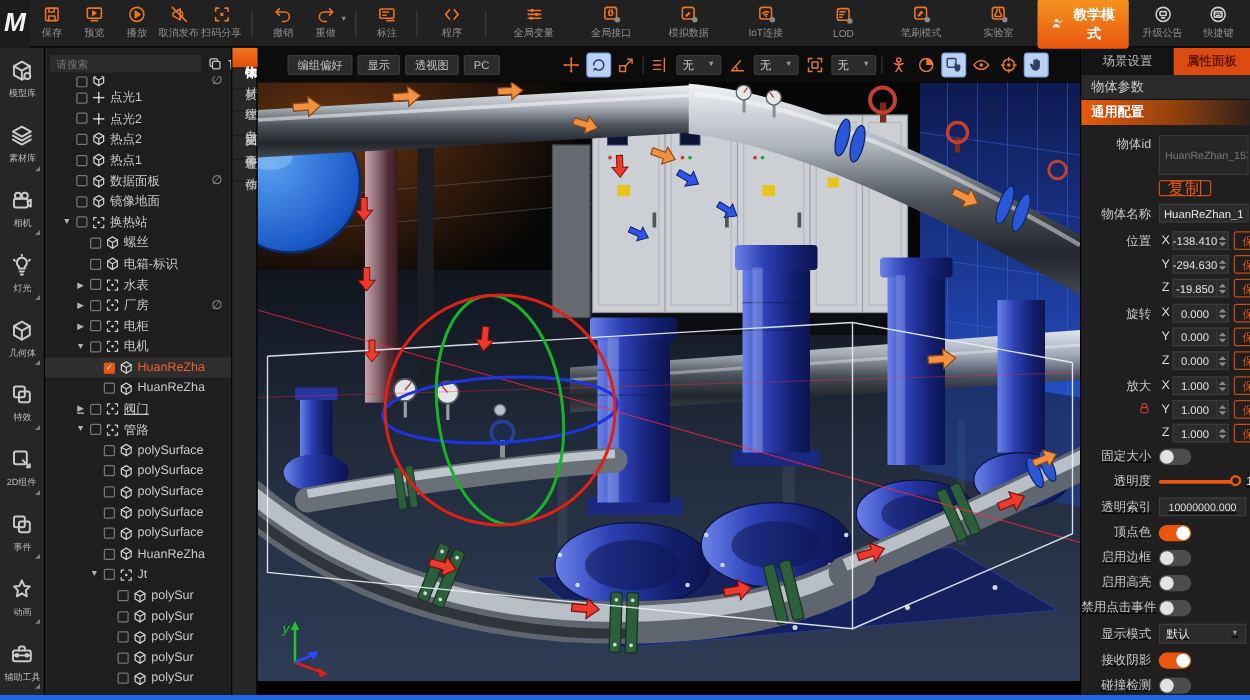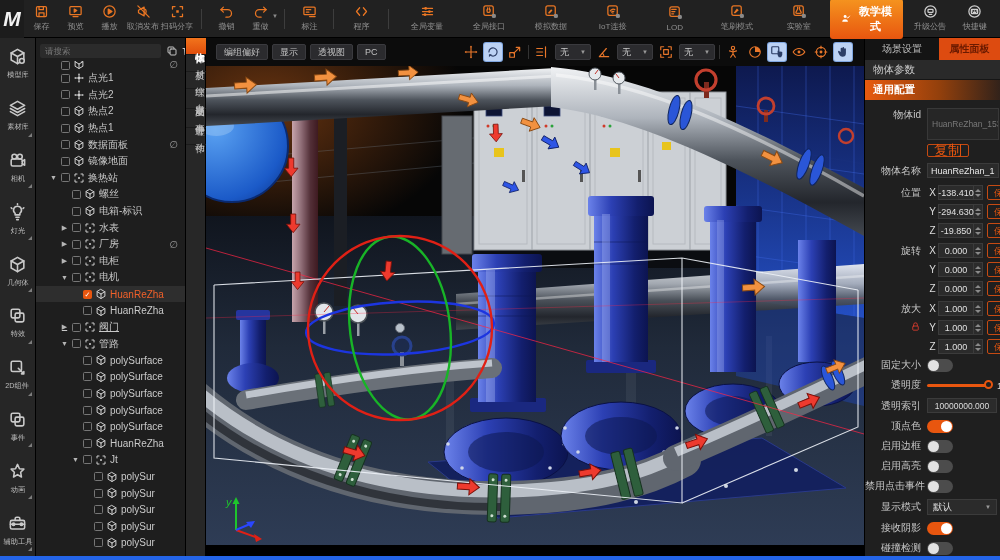--- a/index.html
+++ b/index.html
@@ -61,21 +61,21 @@
 
   
   .vtabs{position:absolute;left:186px;top:38px;width:20px;bottom:4px;background:#272727;
     display:flex;flex-direction:column;border-right:1px solid #000;z-index:4;}
   .vtab{writing-mode:vertical-rl;text-orientation:upright;font-size:9.5px;color:#c2c2c2;
     padding:7px 0;width:20px;text-align:center;letter-spacing:1px;border-bottom:1px solid #1b1b1b;}
   .vtab.active{background:linear-gradient(180deg,#f2741c,#e04e0c);color:#fff;font-weight:bold;}
 
   
   .viewport{position:absolute;left:206px;top:38px;width:658px;bottom:4px;background:#000;z-index:3;}
-  .vtoolbar{height:28px;display:flex;align-items:center;padding:0 10px;gap:0;background:#0c0c0c;}
+  .vtoolbar{height:28px;display:flex;align-items:center;padding:0 24px;gap:0;background:#0c0c0c;}
   .vpill{height:16px;background:#2b2b2e;border:1px solid #3a3a3e;border-radius:2px;color:#c0c0c0;
     font-size:9px;display:flex;align-items:center;padding:0 7px;white-space:nowrap;}
   .vtools{margin-left:auto;display:flex;align-items:center;gap:4px;padding-right:2px;}
   .vtool{width:18px;height:18px;border-radius:2px;display:flex;align-items:center;justify-content:center;color:#e8762a;}
   .vtool.selected{background:#bcd2f4;color:#2c3e66;box-shadow:0 0 0 1px #7fa6e0;}
   .vtool .ic{width:14px;height:14px;}
   .vsel{height:16px;min-width:36px;background:#2b2b2e;border:1px solid #3a3a3e;border-radius:2px;color:#ccc;
     font-size:9px;display:flex;align-items:center;justify-content:space-between;padding:0 4px;}
   .vsel .chev{font-size:6px;color:#999;margin-left:5px;}
   .vdiv{width:1px;height:14px;background:#333;}
@@ -1337,21 +1337,21 @@
             <span class="plab"></span>
             <span class="axisl">Z</span>
             <div class="numbox">1.000</div>
             <div class="spin">
               <i class="up"></i>
               <i class="dn"></i>
             </div>
             <button class="savebtn">保存</button>
           </div>
         </div>
-      <div id="propRows" style="margin-top:0;">
+      <div id="propRows" style="margin-top:0;text-decoration:underline;">
           <div class="rp-row prow">
             <span class="plab">固定大小</span>
             <div class="tgl">
               <span class="knob"></span>
             </div>
           </div>
           <div class="rp-row prow">
             <span class="plab">透明度</span>
             <div class="sld">
               <span class="sknob"></span>

